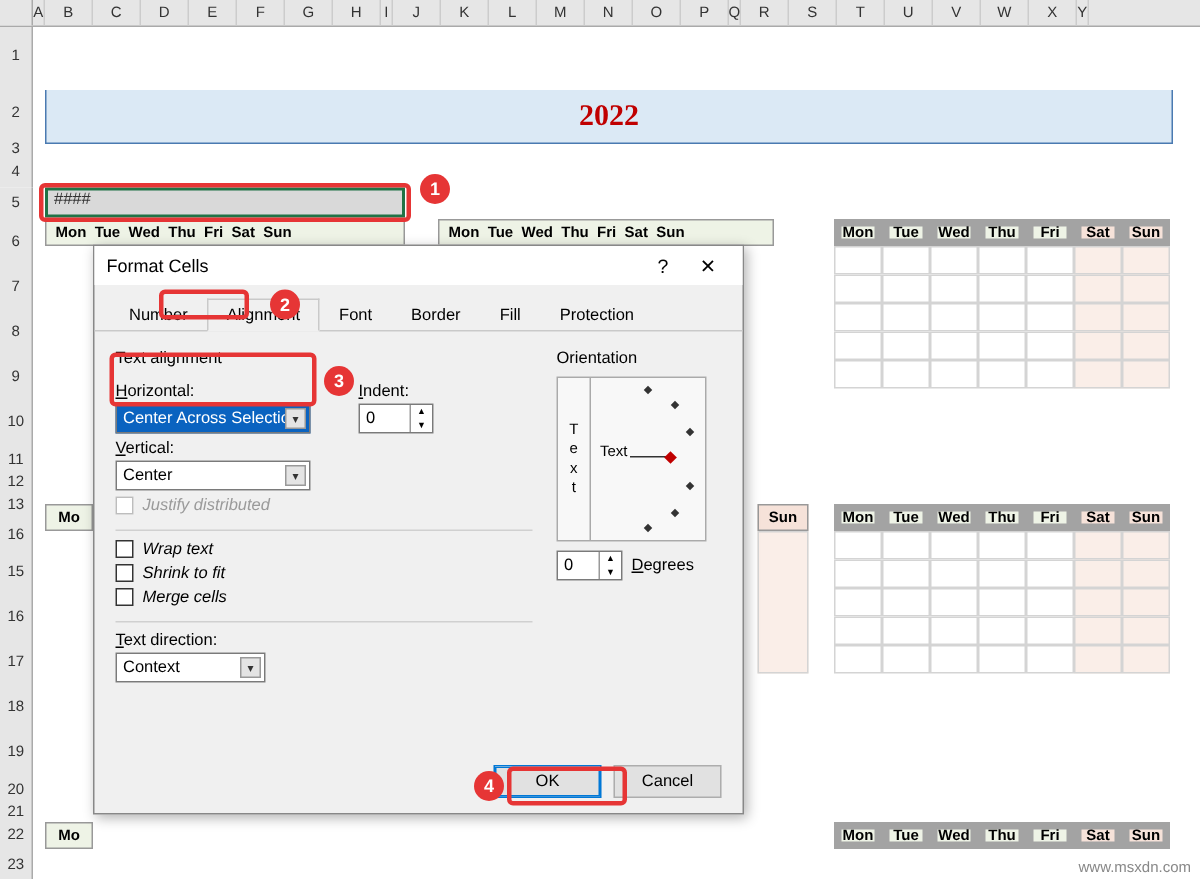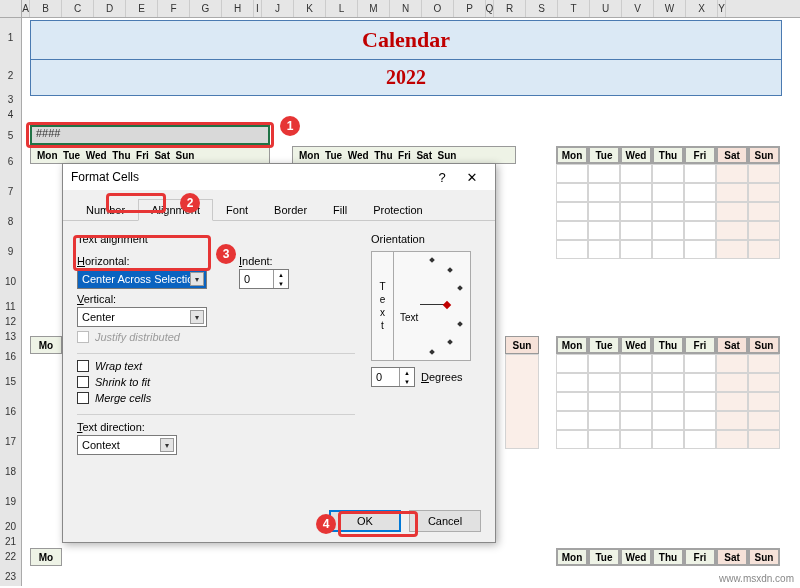--- a/index.html
+++ b/index.html
@@ -88,21 +88,21 @@
     z-index: 25;
   }
   
   .minigrid {
     position: absolute;
     display: grid;
     grid-template-columns: repeat(7, 32px);
     grid-template-rows: 18px repeat(5, 19px);
     gap: 0;
   }
-  .minigrid .dh { background:#eef3e6; border:2px solid #a3a3a3; display:flex; align-items:center; justify-content:center; font-size:10px; font-weight:bold; }
+  .minigrid .dh { background:#eef3e6; border:5px solid #a3a3a3; display:flex; align-items:center; justify-content:center; font-size:10px; font-weight:bold; }
   .minigrid .dh.we { background:#f6e2d9; }
   .minigrid .dc { border:1px solid #d4d4d4; background:#fff; }
   .minigrid .dc.we { background:#faeee8; }
   
   .dialog {
     position: absolute;
     left: 62px;
     top: 163px;
     width: 434px;
     height: 380px;
@@ -188,21 +188,21 @@
   .orient-vert {
     width: 22px;
     border-right: 1px solid #aaa;
     display:flex; flex-direction:column; align-items:center; justify-content:center; gap:2px;
     font-size:10px;
   }
   .orient-dial {
     flex:1; position:relative;
   }
   .orient-dial .dot { position:absolute; width:4px; height:4px; background:#333; transform:rotate(45deg); }
-  .orient-dial .label { position:absolute; left:6px; top:60px; font-size:10px; }
+  .orient-dial .label { position:absolute; left:6px; top:44px; font-size:10px; }
   .orient-dial .ptr { position:absolute; left:50px; top:50px; width:6px;height:6px; background:#c00000; transform:rotate(45deg);}
   .degrow { display:flex; align-items:center; gap:6px; margin-top:6px;}
   .dlg-foot {
     position: absolute;
     bottom: 10px;
     right: 14px;
     display: flex;
     gap: 8px;
   }
   .btn-std {
@@ -275,21 +275,20 @@
     <div class="rownum" style="height:30px">16</div>
     <div class="rownum" style="height:30px">17</div>
     <div class="rownum" style="height:30px">18</div>
     <div class="rownum" style="height:30px">19</div>
     <div class="rownum" style="height:20px">20</div>
     <div class="rownum" style="height:10px">21</div>
     <div class="rownum" style="height:20px">22</div>
     <div class="rownum" style="height:20px">23</div>
   </div>
 
-  <div class="banner" style="position:absolute; left:30px; top:20px; width:752px; height:40px; font-size:22px;">Calendar</div>
   <div class="banner" style="position:absolute; left:30px; top:60px; width:752px; height:36px; font-size:20px; border-top:none;">2022</div>
 
   <div class="selcells">
     <span class="cellval">####</span>
   </div>
 
   <div style="position:absolute; left:30px; top:146px; width:240px; height:18px; border:1px solid #999; background:#eef3e6; display:flex; align-items:center; padding-left:6px; font-size:10px; font-weight:bold; overflow:hidden;">Mon&nbsp;&nbsp;Tue&nbsp;&nbsp;Wed&nbsp;&nbsp;Thu&nbsp;&nbsp;Fri&nbsp;&nbsp;Sat&nbsp;&nbsp;Sun</div>
 
   <div style="position:absolute; left:292px; top:146px; width:224px; height:18px; border:1px solid #999; background:#eef3e6; display:flex; align-items:center; padding-left:6px; font-size:10px; font-weight:bold; overflow:hidden;">Mon&nbsp;&nbsp;Tue&nbsp;&nbsp;Wed&nbsp;&nbsp;Thu&nbsp;&nbsp;Fri&nbsp;&nbsp;Sat&nbsp;&nbsp;Sun</div>
 

